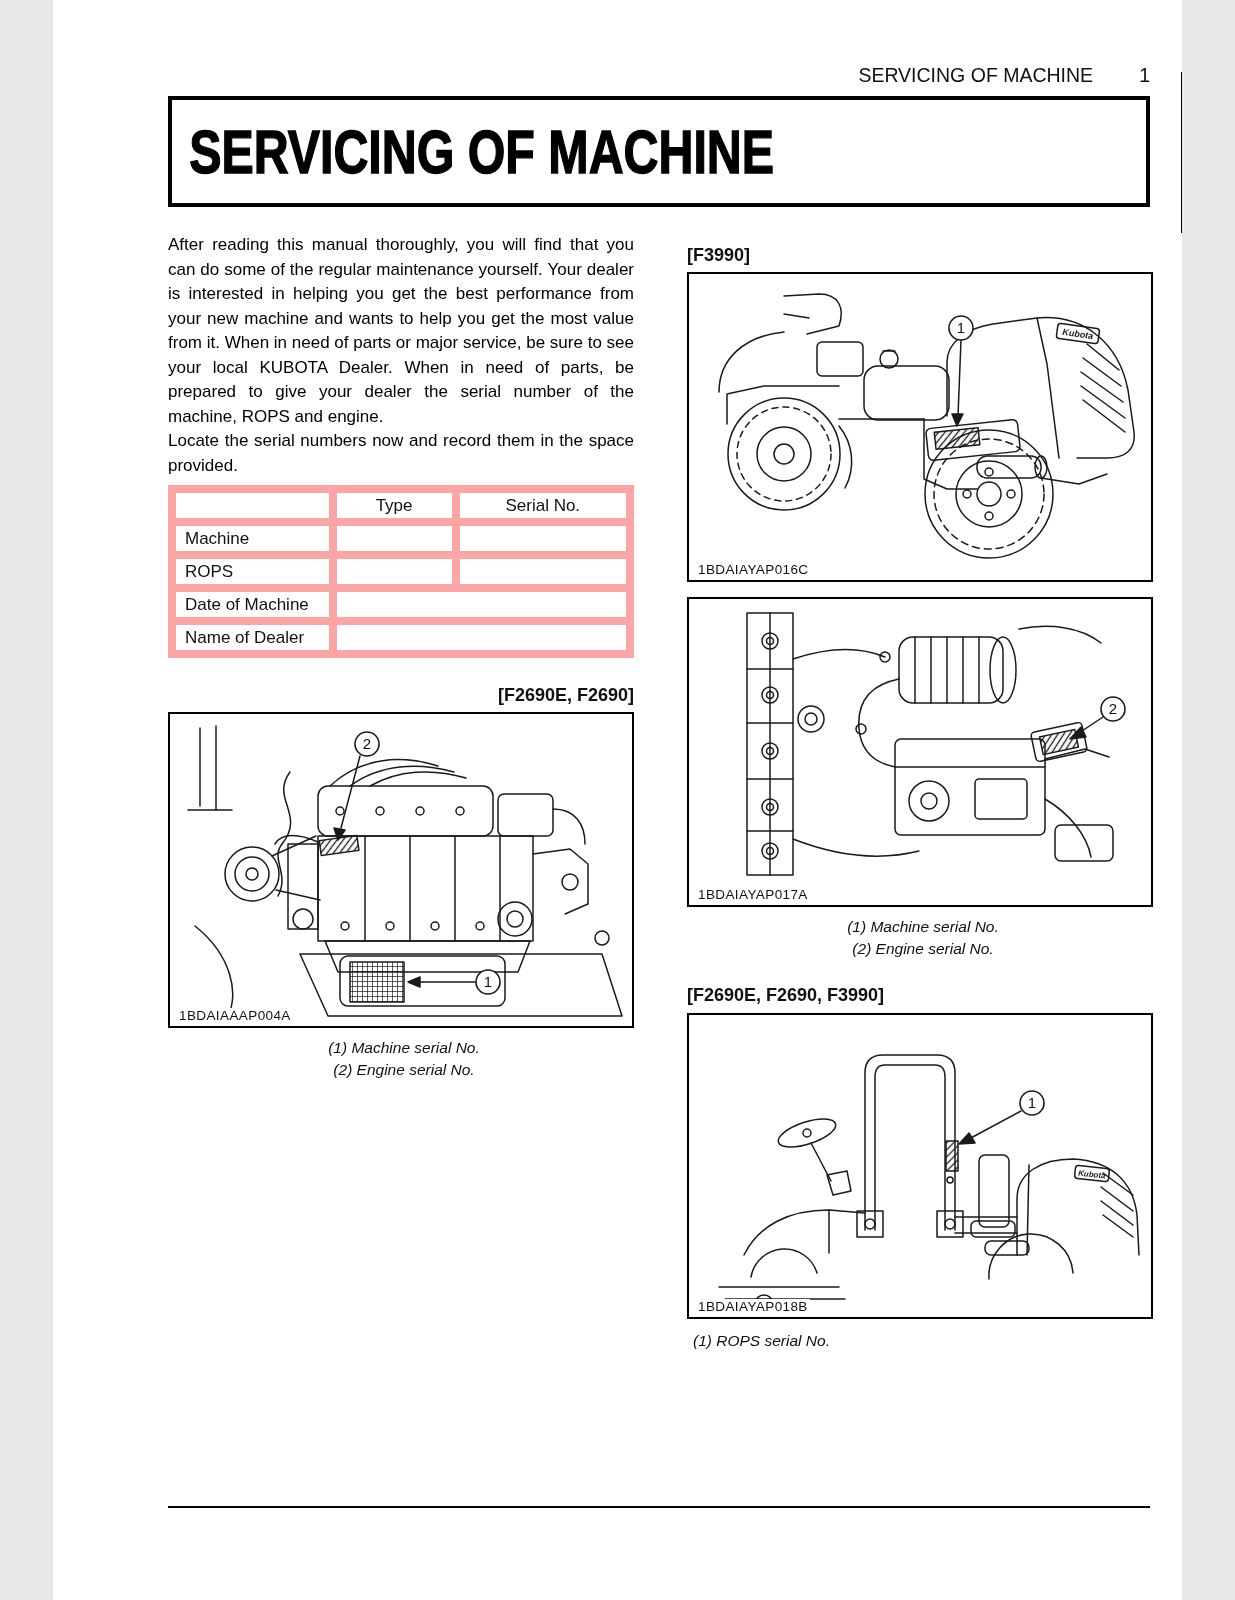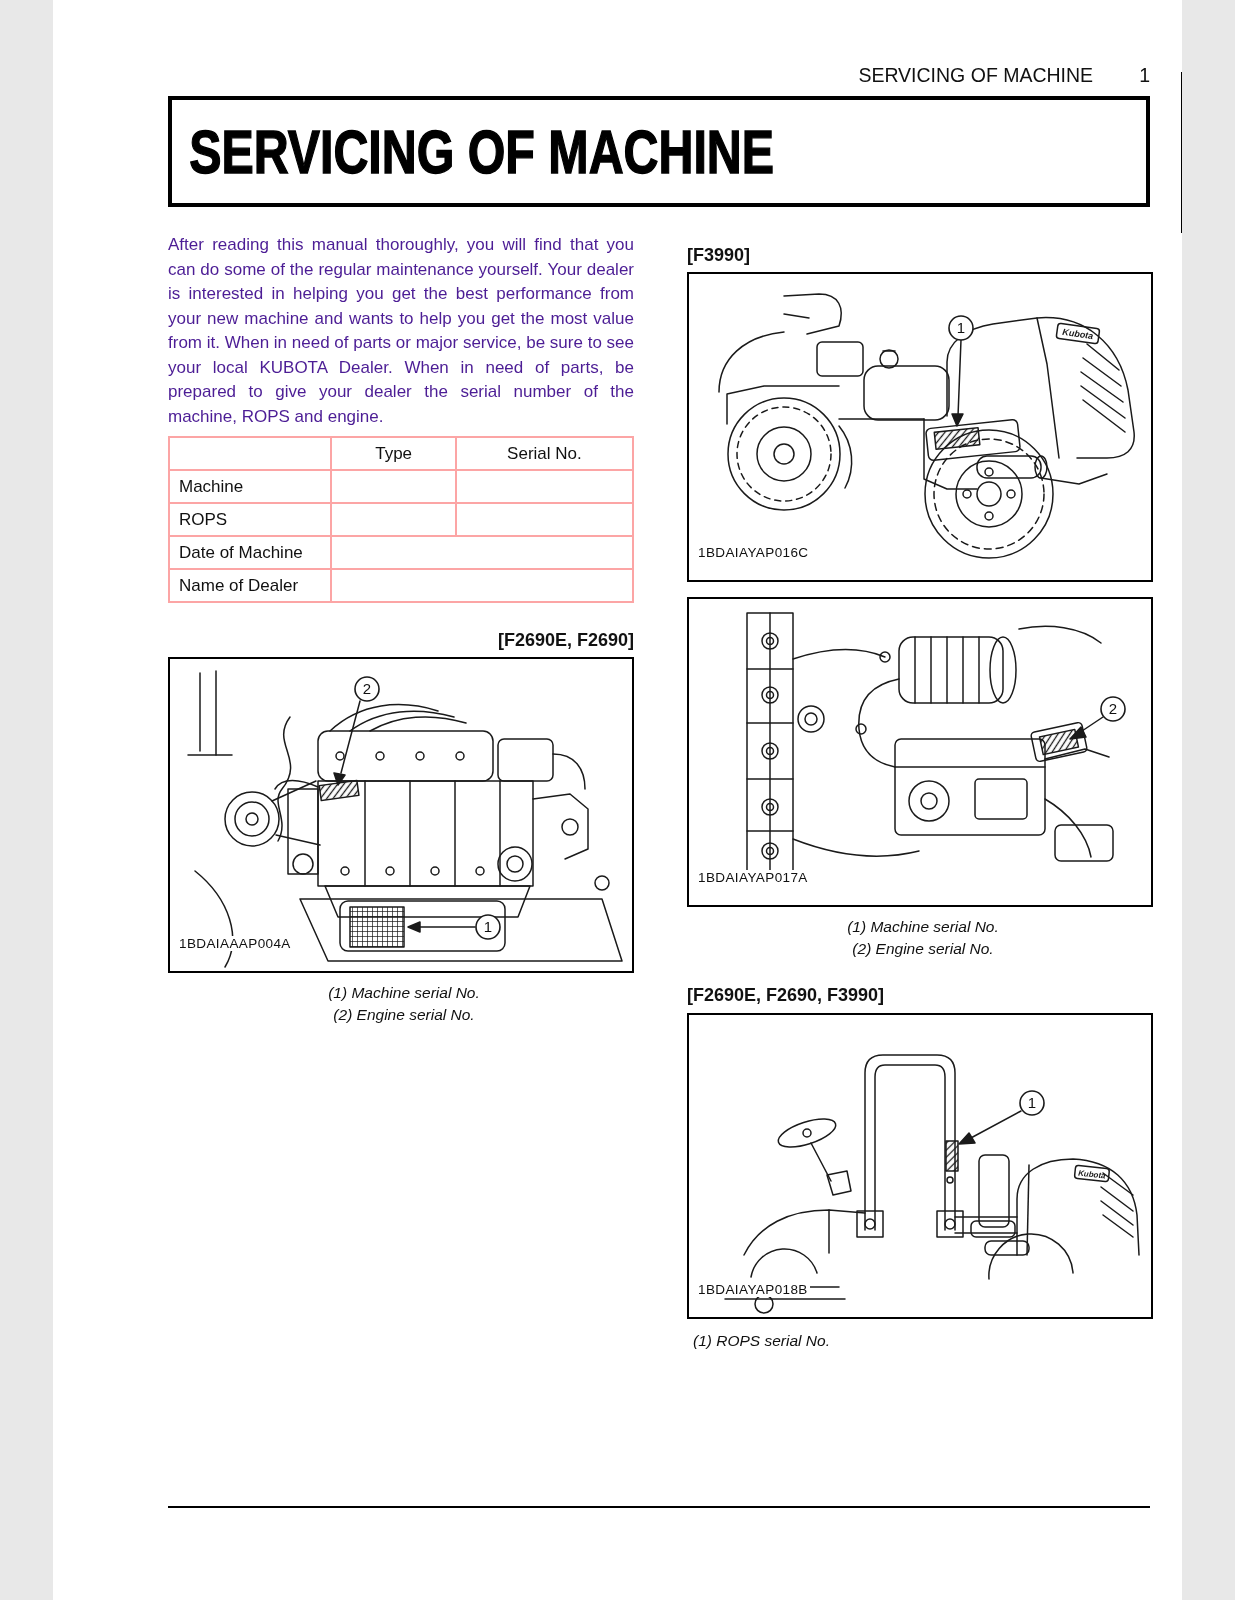--- a/index.html
+++ b/index.html
@@ -29,40 +29,40 @@
     position:absolute; left:115px; top:96px; width:982px; height:111px;
     border:4px solid #000; display:flex; align-items:center; background:#fff;
   }
   .title-box h1 {
     font-size:62px; font-weight:bold; white-space:nowrap; padding-left:22px;
     transform:scaleX(0.78); transform-origin:left center;
     -webkit-text-stroke:1.4px #000; letter-spacing:0px;
   }
   .col-left  { position:absolute; left:115px; top:233px; width:466px; }
   .col-right { position:absolute; left:634px; top:233px; width:466px; }
-  .intro p { font-size:17px; line-height:24.5px; text-align:justify; color:#4c1d95; }
+  .intro p { font-size:17px; line-height:24.5px; text-align:justify; color:#000000; }
   
   .record-table { width:100%; border-collapse:collapse; margin-top:7px; font-size:17px; color:#111; }
-  .record-table td { border:2px solid #fca5a5; height:33px; padding:2px 9px; vertical-align:middle; }
+  .record-table td { border:8px solid #fca5a5; height:33px; padding:2px 9px; vertical-align:middle; }
   .record-table td.center { text-align:center; }
   .record-table col.c1 { width:163px; }
   .record-table col.c2 { width:125px; }
   .record-table col.c3 { width:178px; }
   
   .fig-heading { font-size:18px; font-weight:bold; color:#111; }
   .fh-left { margin-top:27px; margin-bottom:6px;text-align:right; }
   .fh-top { margin-top:12px; margin-bottom:6px; }
   .fh-mid { margin-top:26px; margin-bottom:7px; }
   .fig-box { position:relative; border:2px solid #000; background:#fff; width:466px; }
   .fig-a, .fig-b { height:310px; }
   .fig-c { height:316px; }
   .fig-d { height:306px; }
   .fig-box svg { position:absolute; inset:0; width:100%; height:100%; }
   .fig-code {
-    position:absolute; left:7px; bottom:20px; font-size:13.5px;
+    position:absolute; left:7px; bottom:3px; font-size:13.5px;
     letter-spacing:0.4px; color:#111; background:#fff; padding:0 2px;
   }
   .fig-captions { margin-top:9px; padding-left:6px;text-align:center; }
   .fig-captions p, .fig-caption-single p {
     font-style:italic; font-size:15.5px; line-height:21.5px; color:#111;
   }
   .fig-caption-single { margin-top:11px; padding-left:6px; }
   .mt-fig { margin-bottom:15px; }
   
   .bottom-rule { position:absolute; left:115px; top:1506px; width:982px; border-top:2px solid #000; }
@@ -83,20 +83,21 @@
   </div>
 
   <div class="title-box">
     <h1>SERVICING OF MACHINE</h1>
   </div>
 
   <div class="col-left">
 
     <div class="intro">
       <p>After reading this manual thoroughly, you will find that you can do some of the regular maintenance yourself. Your dealer is interested in helping you get the best performance from your new machine and wants to help you get the most value from it. When in need of parts or major service, be sure to see your local KUBOTA Dealer. When in need of parts, be prepared to give your dealer the serial number of the machine, ROPS and engine.</p>
+      <p>Locate the serial numbers now and record them in the space provided.</p>
     </div>
 
     <table class="record-table">
       <colgroup>
           <col class="c1">
           <col class="c2">
           <col class="c3">
         </colgroup>
       <tbody>
         <tr>

